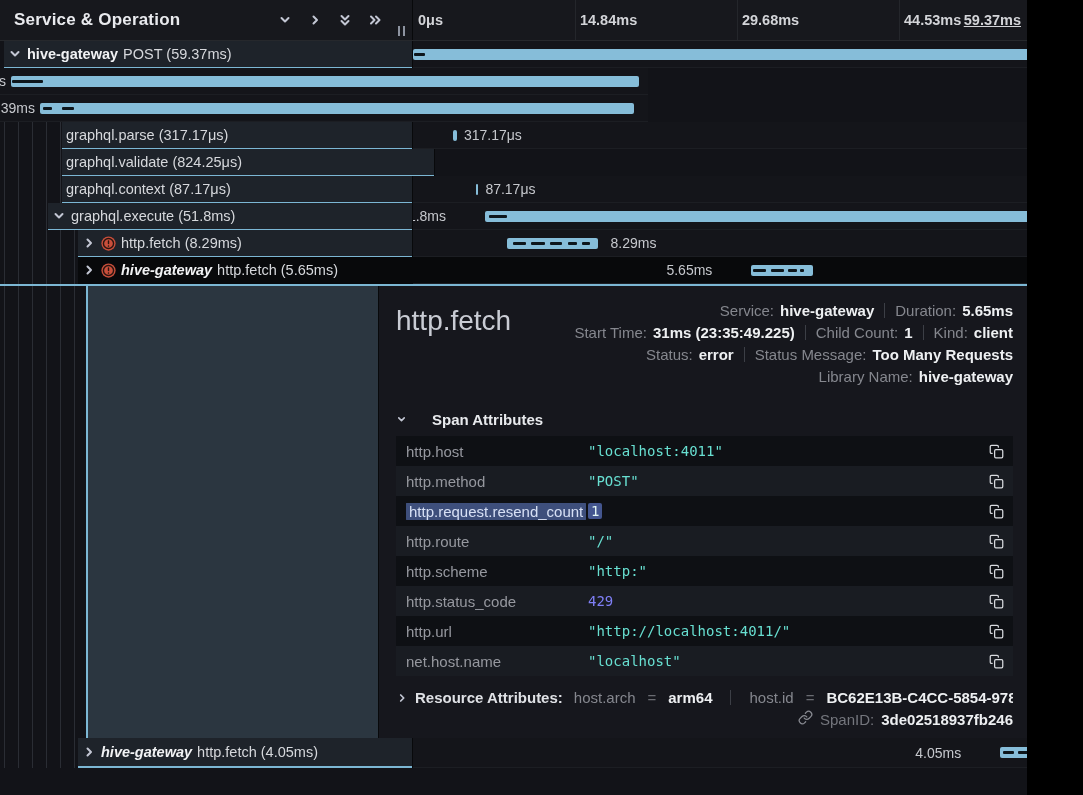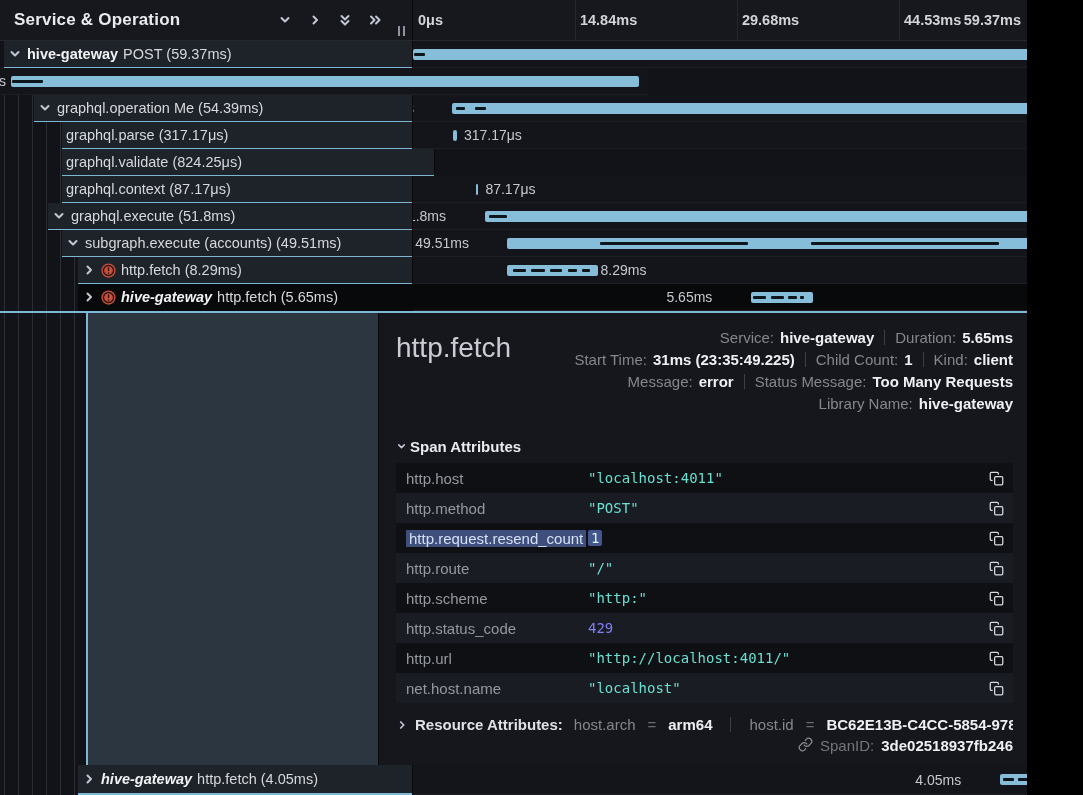--- a/index.html
+++ b/index.html
@@ -64,38 +64,38 @@
   .guides{width:86px;}
   .teal-box{flex:1;background:var(--tealbox);border-left:2px solid var(--accent);}
   .detail-panel{width:648px;background:var(--panel);padding:13px 14px 10px 17px;display:flex;flex-direction:column;}
   .dp-header{display:flex;justify-content:space-between;align-items:flex-start;}
   .dp-title{font-size:28px;color:#c9ccd4;padding-top:6px;}
   .dp-meta{display:flex;flex-direction:column;align-items:flex-end;font-size:15px;}
   .meta-line{display:flex;align-items:center;height:22px;}
   .meta-label{color:var(--muted);margin-right:6px;}
   .meta-value{color:var(--white);font-weight:700;}
   .meta-div{width:1px;height:15px;background:#3c3f46;margin:0 10px;}
-  .attrs-heading{margin-top:24px;margin-bottom:8px;display:flex;align-items:center;gap:3px;font-weight:700;color:#e8eaed;font-size:15px;}
+  .attrs-heading{margin-top:24px;margin-bottom:8px;display:flex;align-items:center;gap:25px;font-weight:700;color:#e8eaed;font-size:15px;}
   .attr-row{height:30px;display:flex;align-items:center;font-size:15px;justify-content:flex-end;}
   .attr-row.dark{background:#0e1014;}
   .attr-row.light{background:#191c22;}
   .attr-key{width:192px;color:#96989f;padding-left:10px;overflow:hidden;white-space:nowrap;flex:0 0 auto;}
   .key-selected{background:var(--selbg);color:#d7e0f5;padding:1px 3px;border-radius:2px;}
   .attr-val{flex:1;font-family:"DejaVu Sans Mono","Liberation Mono",monospace;font-size:14px;overflow:hidden;white-space:nowrap;}
   .v-string{color:var(--teal);}
   .v-number{color:var(--indigo);}
   .val-selected{background:var(--selval);color:#e3f6f3;padding:0 3px;border-radius:2px;}
   .copy-btn{width:34px;display:flex;justify-content:center;align-items:center;cursor:pointer;flex:0 0 auto;}
   .resource-line{margin-top:13px;display:flex;align-items:center;gap:7px;font-size:15px;white-space:nowrap;overflow:hidden;}
   .res-heading{font-weight:700;color:#dfe1e5;margin-right:4px;}
   .res-key{color:var(--muted);}
   .res-eq{color:#6a6c72;margin:0 5px;}
   .res-val{color:var(--white);font-weight:700;}
   .res-div{width:1px;height:15px;background:#3c3f46;margin:0 11px;flex:0 0 auto;}
-  .spanid-line{margin-top:auto;display:flex;justify-content:flex-end;align-items:flex-start;gap:7px;font-size:15px;}
+  .spanid-line{margin-top:auto;display:flex;justify-content:flex-end;align-items:center;gap:7px;font-size:15px;}
   .spanid-label{color:#74767d;}
   .spanid-value{color:var(--white);font-weight:700;}
 </style>
 </head>
 <body>
 
 <div class="app">
 
   <div class="topbar">
     <div class="topbar-left">
@@ -127,21 +127,21 @@
       <div class="resize-handle">
           <i></i>
           <i></i>
         </div>
     </div>
     <div class="topbar-right gl" id="ticks">
         <span class="tick" style="left: 5px;">0μs</span>
         <span class="tick" style="left: 166.973px;">14.84ms</span>
         <span class="tick" style="left: 328.945px;">29.68ms</span>
         <span class="tick" style="left: 491.027px;">44.53ms</span>
-        <span class="tick" style="right: 6px;">59.37ms</span>
+        <span class="tick" style="right: 6px; text-decoration: underline;">59.37ms</span>
       </div>
   </div>
 
   <div id="rows">
       <div class="trace-row">
         <div class="tree-cell">
           <div class="gutter guides-bg" style="width: 4px;"></div>
           <div class="tree-content">
             <span class="chev">
               <svg width="14" height="14" viewBox="0 0 14 14" fill="none" stroke="#c3c7d4" stroke-width="2" stroke-linecap="round" stroke-linejoin="round">
@@ -161,109 +161,77 @@
       </div>
       <div class="trace-row">
         <div class="time-cell gl">
           <div class="bar" style="left: 10.9146px; width: 628.354px;">
             <div class="seg" style="left: 1.09146px; width: 30.5609px;"></div>
           </div>
           <span class="bar-label" style="right: 642.085px;">57.57ms</span>
         </div>
       </div>
       <div class="trace-row">
-        <div class="tree-cell">
-          <div class="gutter guides-bg" style="width: 34px;"></div>
+        <div class="time-cell gl">
+          <div class="bar" style="left: 39.9474px; width: 593.645px;">
+            <div class="seg" style="left: 3.16523px; width: 9.27741px;"></div>
+            <div class="seg" style="left: 22.2658px; width: 11.4603px;"></div>
+          </div>
+          <span class="bar-label" style="right: 613.053px;">54.39ms</span>
+        </div>
+      </div>
+      <div class="trace-row">
+        <div class="tree-cell">
+          <div class="gutter guides-bg" style="width: 62px;"></div>
+          <div class="tree-content">
+            <span class="lbl">graphql.parse (317.17μs)</span>
+          </div>
+        </div>
+        <div class="time-cell gl">
+          <div class="bar" style="left: 40.9298px; width: 3.45993px;"></div>
+          <span class="bar-label" style="left: 51.3897px;">317.17μs</span>
+        </div>
+      </div>
+      <div class="trace-row">
+        <div class="tree-cell">
+          <div class="gutter guides-bg" style="width: 62px;"></div>
+          <div class="tree-content">
+            <span class="lbl">graphql.validate (824.25μs)</span>
+          </div>
+        </div>
+      </div>
+      <div class="trace-row">
+        <div class="tree-cell">
+          <div class="gutter guides-bg" style="width: 62px;"></div>
+          <div class="tree-content">
+            <span class="lbl">graphql.context (87.17μs)</span>
+          </div>
+        </div>
+        <div class="time-cell gl">
+          <div class="bar" style="left: 63.8504px; width: 2px;"></div>
+          <span class="bar-label" style="left: 72.8504px;">87.17μs</span>
+        </div>
+      </div>
+      <div class="trace-row">
+        <div class="tree-cell">
+          <div class="gutter guides-bg" style="width: 48px;"></div>
           <div class="tree-content">
             <span class="chev">
               <svg width="14" height="14" viewBox="0 0 14 14" fill="none" stroke="#c3c7d4" stroke-width="2" stroke-linecap="round" stroke-linejoin="round">
                 <polyline points="3.5,5 7,8.5 10.5,5"></polyline>
               </svg>
             </span>
-            <span class="lbl">graphql.operation Me (54.39ms)</span>
-          </div>
-        </div>
-        <div class="time-cell gl">
-          <div class="bar" style="left: 39.9474px; width: 593.645px;">
-            <div class="seg" style="left: 3.16523px; width: 9.27741px;"></div>
-            <div class="seg" style="left: 22.2658px; width: 11.4603px;"></div>
-          </div>
-          <span class="bar-label" style="right: 613.053px;">54.39ms</span>
-        </div>
-      </div>
-      <div class="trace-row">
-        <div class="tree-cell">
-          <div class="gutter guides-bg" style="width: 62px;"></div>
-          <div class="tree-content">
-            <span class="lbl">graphql.parse (317.17μs)</span>
-          </div>
-        </div>
-        <div class="time-cell gl">
-          <div class="bar" style="left: 40.9298px; width: 3.45993px;"></div>
-          <span class="bar-label" style="left: 51.3897px;">317.17μs</span>
-        </div>
-      </div>
-      <div class="trace-row">
-        <div class="tree-cell">
-          <div class="gutter guides-bg" style="width: 62px;"></div>
-          <div class="tree-content">
-            <span class="lbl">graphql.validate (824.25μs)</span>
-          </div>
-        </div>
-      </div>
-      <div class="trace-row">
-        <div class="tree-cell">
-          <div class="gutter guides-bg" style="width: 62px;"></div>
-          <div class="tree-content">
-            <span class="lbl">graphql.context (87.17μs)</span>
-          </div>
-        </div>
-        <div class="time-cell gl">
-          <div class="bar" style="left: 63.8504px; width: 2px;"></div>
-          <span class="bar-label" style="left: 72.8504px;">87.17μs</span>
-        </div>
-      </div>
-      <div class="trace-row">
-        <div class="tree-cell">
-          <div class="gutter guides-bg" style="width: 48px;"></div>
-          <div class="tree-content">
-            <span class="chev">
-              <svg width="14" height="14" viewBox="0 0 14 14" fill="none" stroke="#c3c7d4" stroke-width="2" stroke-linecap="round" stroke-linejoin="round">
-                <polyline points="3.5,5 7,8.5 10.5,5"></polyline>
-              </svg>
-            </span>
             <span class="lbl">graphql.execute (51.8ms)</span>
           </div>
         </div>
         <div class="time-cell gl">
           <div class="bar" style="left: 72.0364px; width: 565.376px;">
             <div class="seg" style="left: 4.36584px; width: 18.0091px;"></div>
           </div>
           <span class="bar-label" style="right: 580.964px;">51.8ms</span>
-        </div>
-      </div>
-      <div class="trace-row">
-        <div class="tree-cell">
-          <div class="gutter guides-bg" style="width: 62px;"></div>
-          <div class="tree-content">
-            <span class="chev">
-              <svg width="14" height="14" viewBox="0 0 14 14" fill="none" stroke="#c3c7d4" stroke-width="2" stroke-linecap="round" stroke-linejoin="round">
-                <polyline points="3.5,5 7,8.5 10.5,5"></polyline>
-              </svg>
-            </span>
-            <span class="lbl">subgraph.execute (accounts) (49.51ms)</span>
-          </div>
-        </div>
-        <div class="time-cell gl">
-          <div class="bar" style="left: 94.957px; width: 540.382px;">
-            <div class="seg" style="left: 92.7741px; width: 147.347px;"></div>
-            <div class="seg" style="left: 303.426px; width: 187.731px;"></div>
-            <div class="seg" style="left: 534.816px; width: 3.27438px;"></div>
-          </div>
-          <span class="bar-label" style="right: 558.043px;">49.51ms</span>
         </div>
       </div>
       <div class="trace-row">
         <div class="tree-cell">
           <div class="gutter guides-bg" style="width: 78px;"></div>
           <div class="tree-content">
             <span class="chev">
               <svg width="14" height="14" viewBox="0 0 14 14" fill="none" stroke="#c3c7d4" stroke-width="2" stroke-linecap="round" stroke-linejoin="round">
                 <polyline points="5.5,3.5 9,7 5.5,10.5"></polyline>
               </svg>
@@ -280,21 +248,21 @@
           </div>
         </div>
         <div class="time-cell gl">
           <div class="bar" style="left: 94.957px; width: 90.4821px;">
             <div class="seg" style="left: 5.4573px; width: 13.0975px;"></div>
             <div class="seg" style="left: 24.0121px; width: 13.0975px;"></div>
             <div class="seg" style="left: 42.567px; width: 12.0061px;"></div>
             <div class="seg" style="left: 60.0303px; width: 9.82314px;"></div>
             <div class="seg" style="left: 74.2193px; width: 8.73168px;"></div>
           </div>
-          <span class="bar-label" style="left: 188px;">8.29ms</span>
+          <span class="bar-label" style="left: 198px;">8.29ms</span>
         </div>
       </div>
       <div class="trace-row selected">
         <div class="tree-cell">
           <div class="gutter guides-bg" style="width: 78px;"></div>
           <div class="tree-content">
             <span class="chev">
               <svg width="14" height="14" viewBox="0 0 14 14" fill="none" stroke="#c3c7d4" stroke-width="2" stroke-linecap="round" stroke-linejoin="round">
                 <polyline points="5.5,3.5 9,7 5.5,10.5"></polyline>
               </svg>
@@ -343,21 +311,21 @@
               <span class="meta-label">Start Time:</span>
               <span class="meta-value">31ms (23:35:49.225)</span>
               <span class="meta-div"></span>
               <span class="meta-label">Child Count:</span>
               <span class="meta-value">1</span>
               <span class="meta-div"></span>
               <span class="meta-label">Kind:</span>
               <span class="meta-value">client</span>
             </div>
             <div class="meta-line">
-              <span class="meta-label">Message:</span>
+              <span class="meta-label">Status:</span>
               <span class="meta-value">error</span>
               <span class="meta-div"></span>
               <span class="meta-label">Status Message:</span>
               <span class="meta-value">Too Many Requests</span>
             </div>
             <div class="meta-line">
               <span class="meta-label">Library Name:</span>
               <span class="meta-value">hive-gateway</span>
             </div>
           </div>

